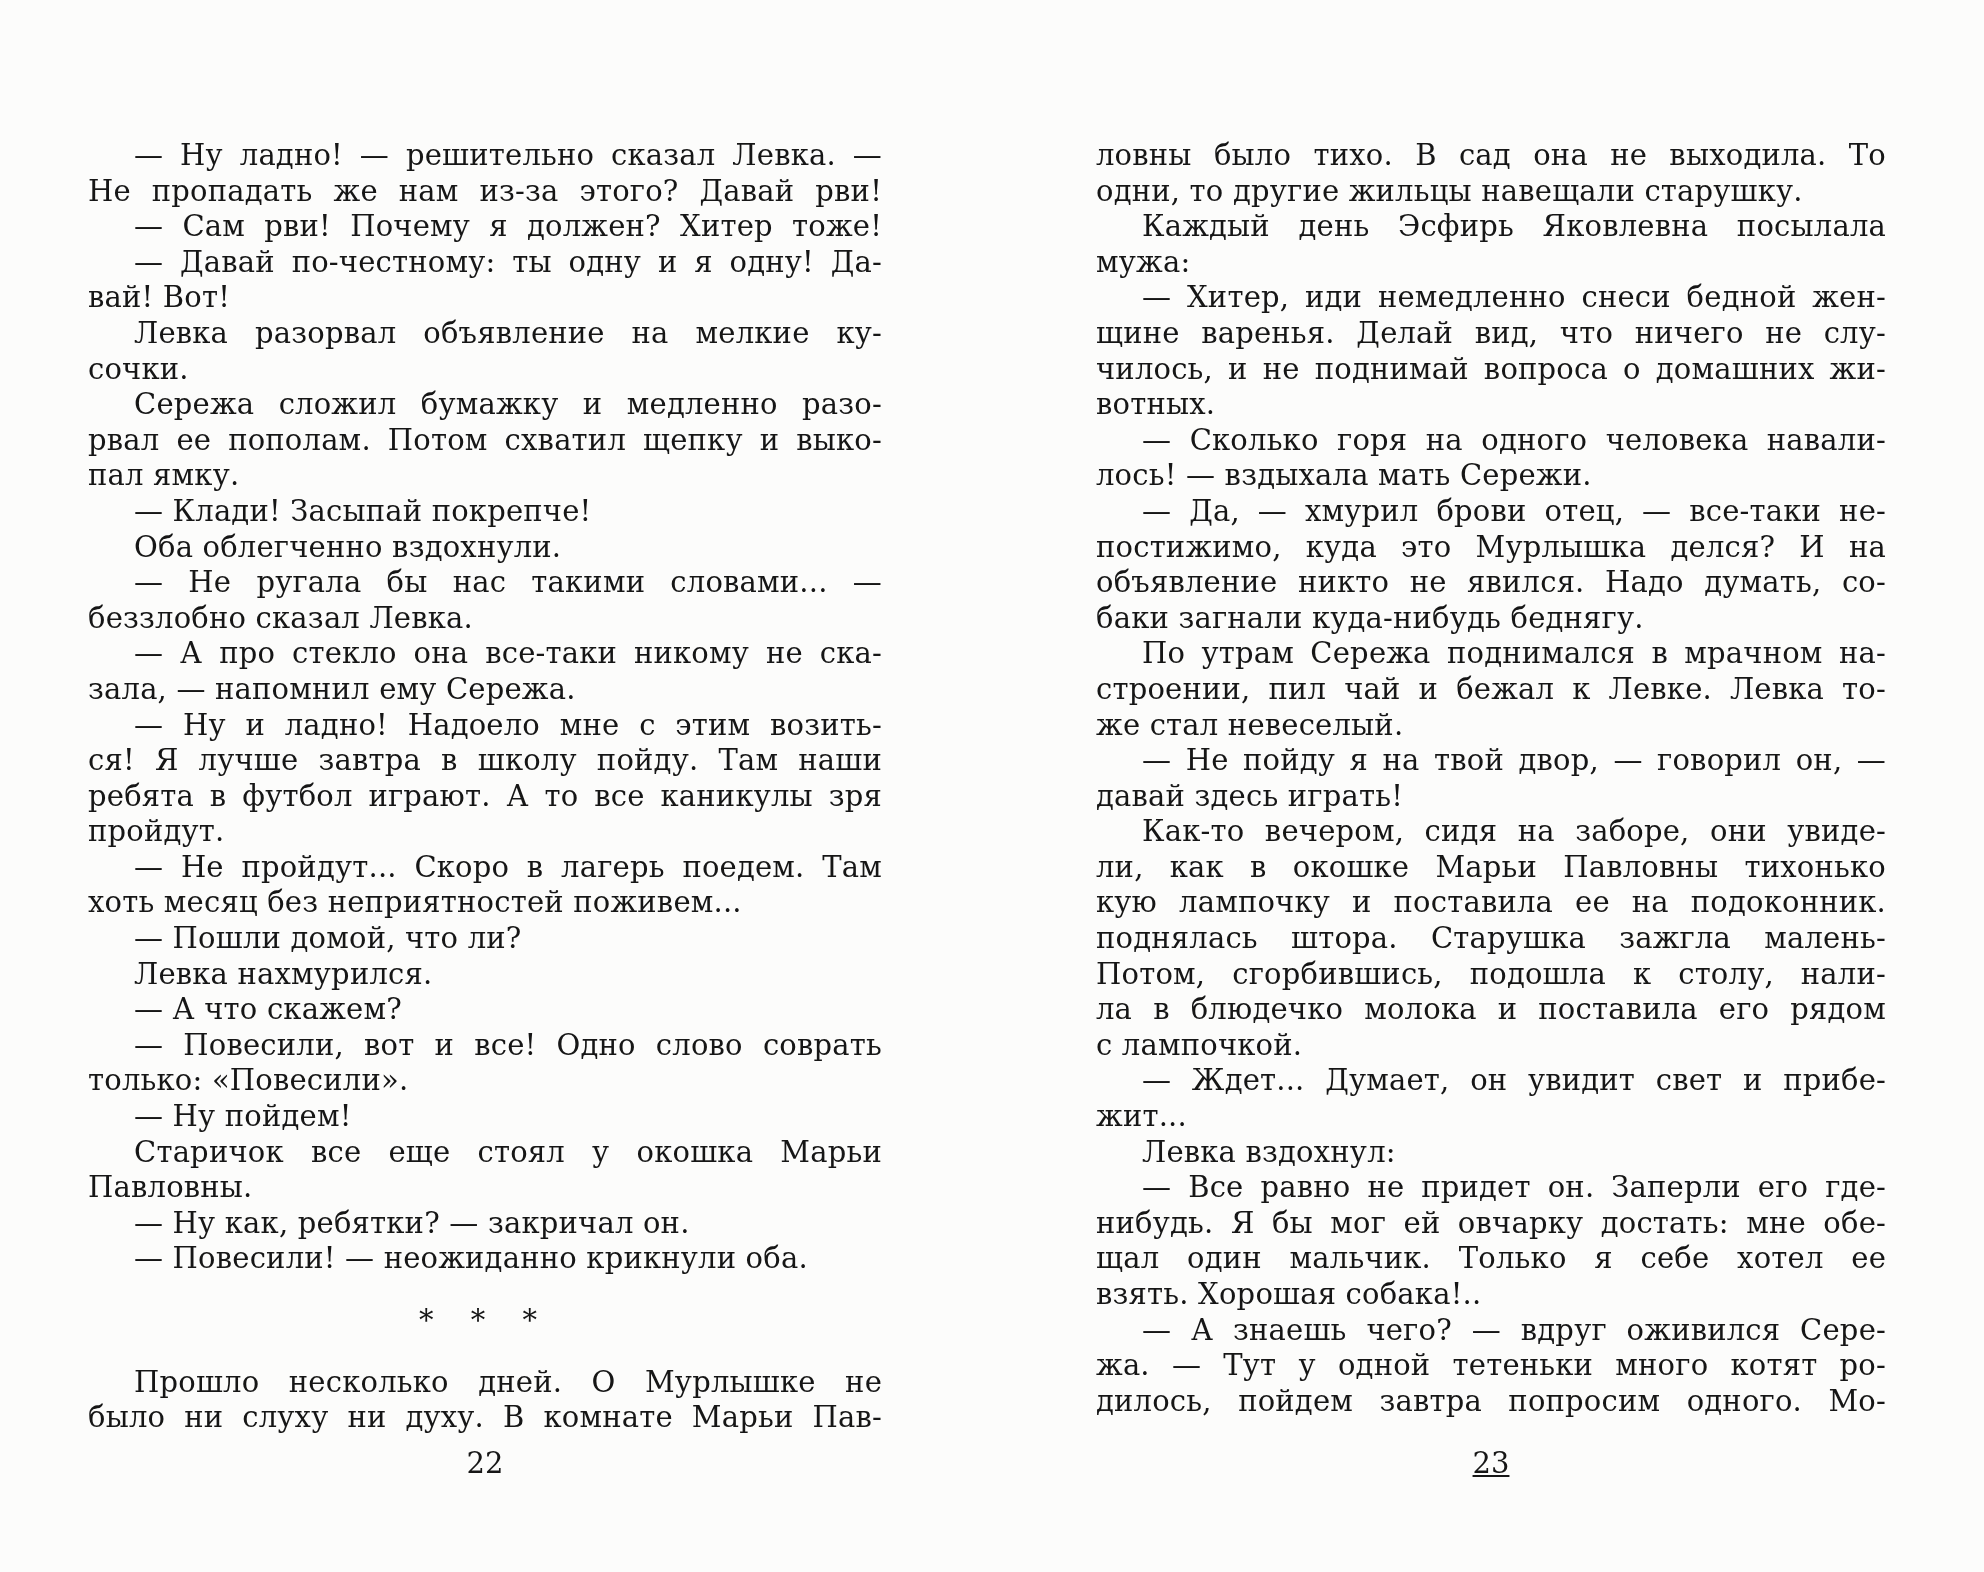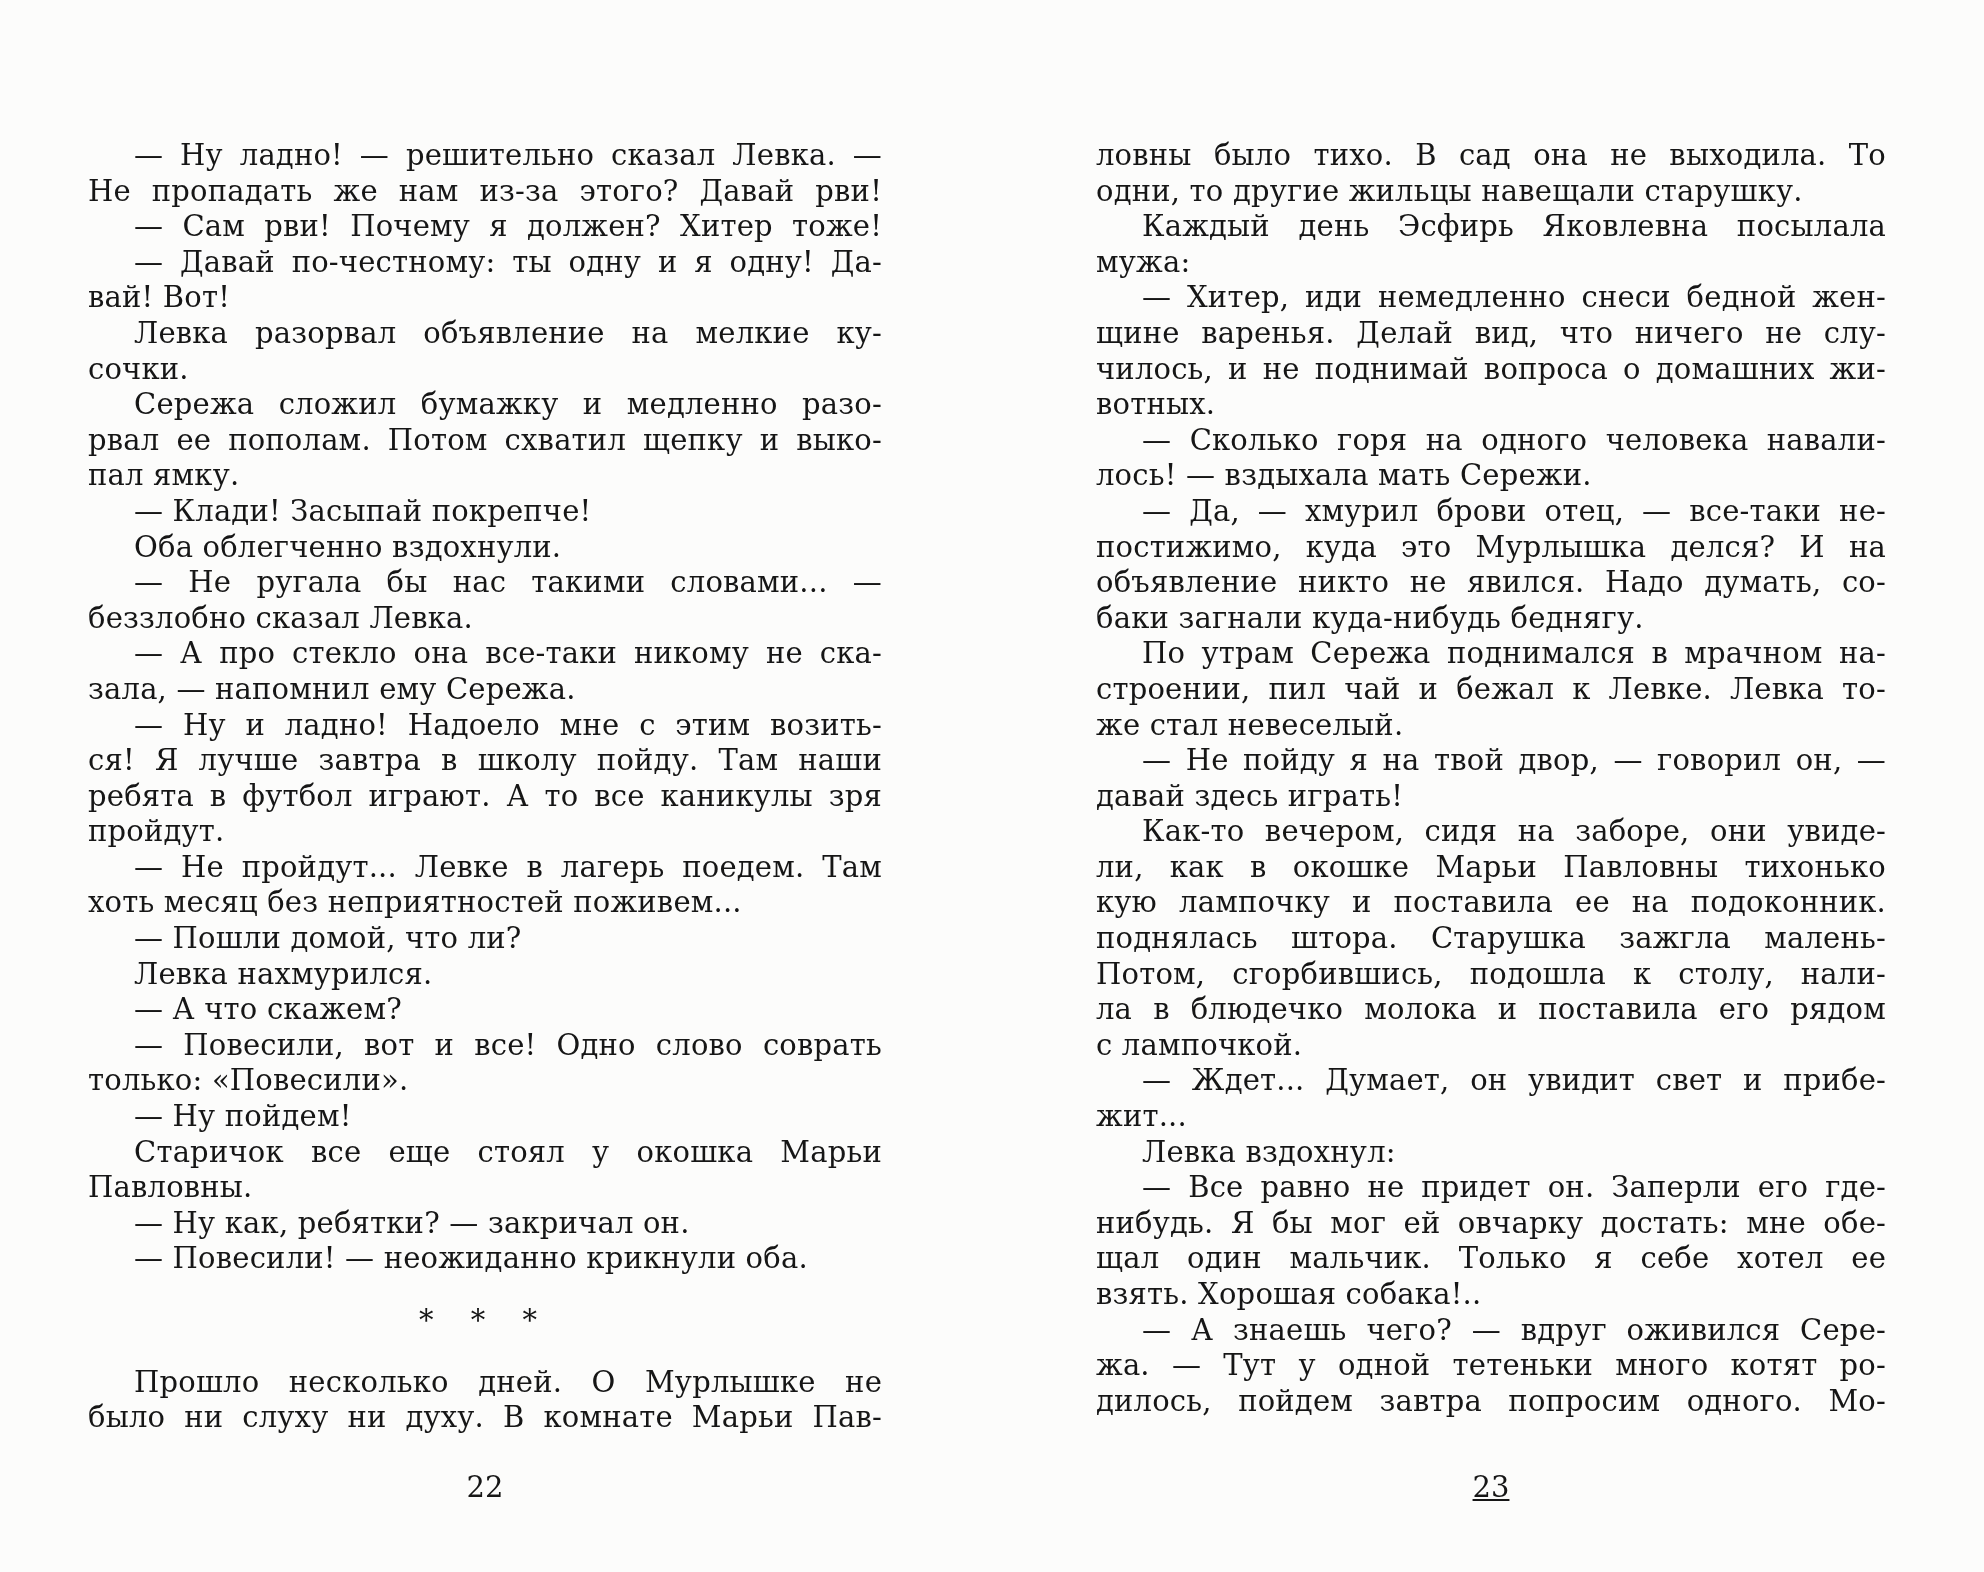--- a/index.html
+++ b/index.html
@@ -18,21 +18,21 @@
     text-align:justify;text-align-last:left;
     letter-spacing:0.2px;white-space:normal;
   }
   .line.jst{text-align-last:justify;}
   .line.ind{text-indent:46px;}
   .sep{
     line-height:35.6px;height:35.6px;margin:26px 0;
     text-align:center;letter-spacing:14px;font-size:29px;
   }
   .page-num{
-    position:absolute;top:1446px;font-size:29px;text-align:center;margin-top:24px;
+    position:absolute;top:1446px;font-size:29px;text-align:center;
   }
   #left-num{left:88px;width:794px;}
   #right-num{left:1096px;width:790px;text-decoration:underline;}
 </style>
 </head>
 <body>
 
 <div class="page">
   <div class="textcol" id="left-col">
       <div class="line ind jst">— Ну ладно! — решительно сказал Левка. —</div>
@@ -48,21 +48,21 @@
       <div class="line ind">— Клади! Засыпай покрепче!</div>
       <div class="line ind">Оба облегченно вздохнули.</div>
       <div class="line ind jst">— Не ругала бы нас такими словами... —</div>
       <div class="line">беззлобно сказал Левка.</div>
       <div class="line ind jst">— А про стекло она все-таки никому не ска-</div>
       <div class="line">зала, — напомнил ему Сережа.</div>
       <div class="line ind jst">— Ну и ладно! Надоело мне с этим возить-</div>
       <div class="line jst">ся! Я лучше завтра в школу пойду. Там наши</div>
       <div class="line jst">ребята в футбол играют. А то все каникулы зря</div>
       <div class="line">пройдут.</div>
-      <div class="line ind jst">— Не пройдут... Левке в лагерь поедем. Там</div>
+      <div class="line ind jst">— Не пройдут... Скоро в лагерь поедем. Там</div>
       <div class="line">хоть месяц без неприятностей поживем...</div>
       <div class="line ind">— Пошли домой, что ли?</div>
       <div class="line ind">Левка нахмурился.</div>
       <div class="line ind">— А что скажем?</div>
       <div class="line ind jst">— Повесили, вот и все! Одно слово соврать</div>
       <div class="line">только: «Повесили».</div>
       <div class="line ind">— Ну пойдем!</div>
       <div class="line ind jst">Старичок все еще стоял у окошка Марьи</div>
       <div class="line">Павловны.</div>
       <div class="line ind">— Ну как, ребятки? — закричал он.</div>

